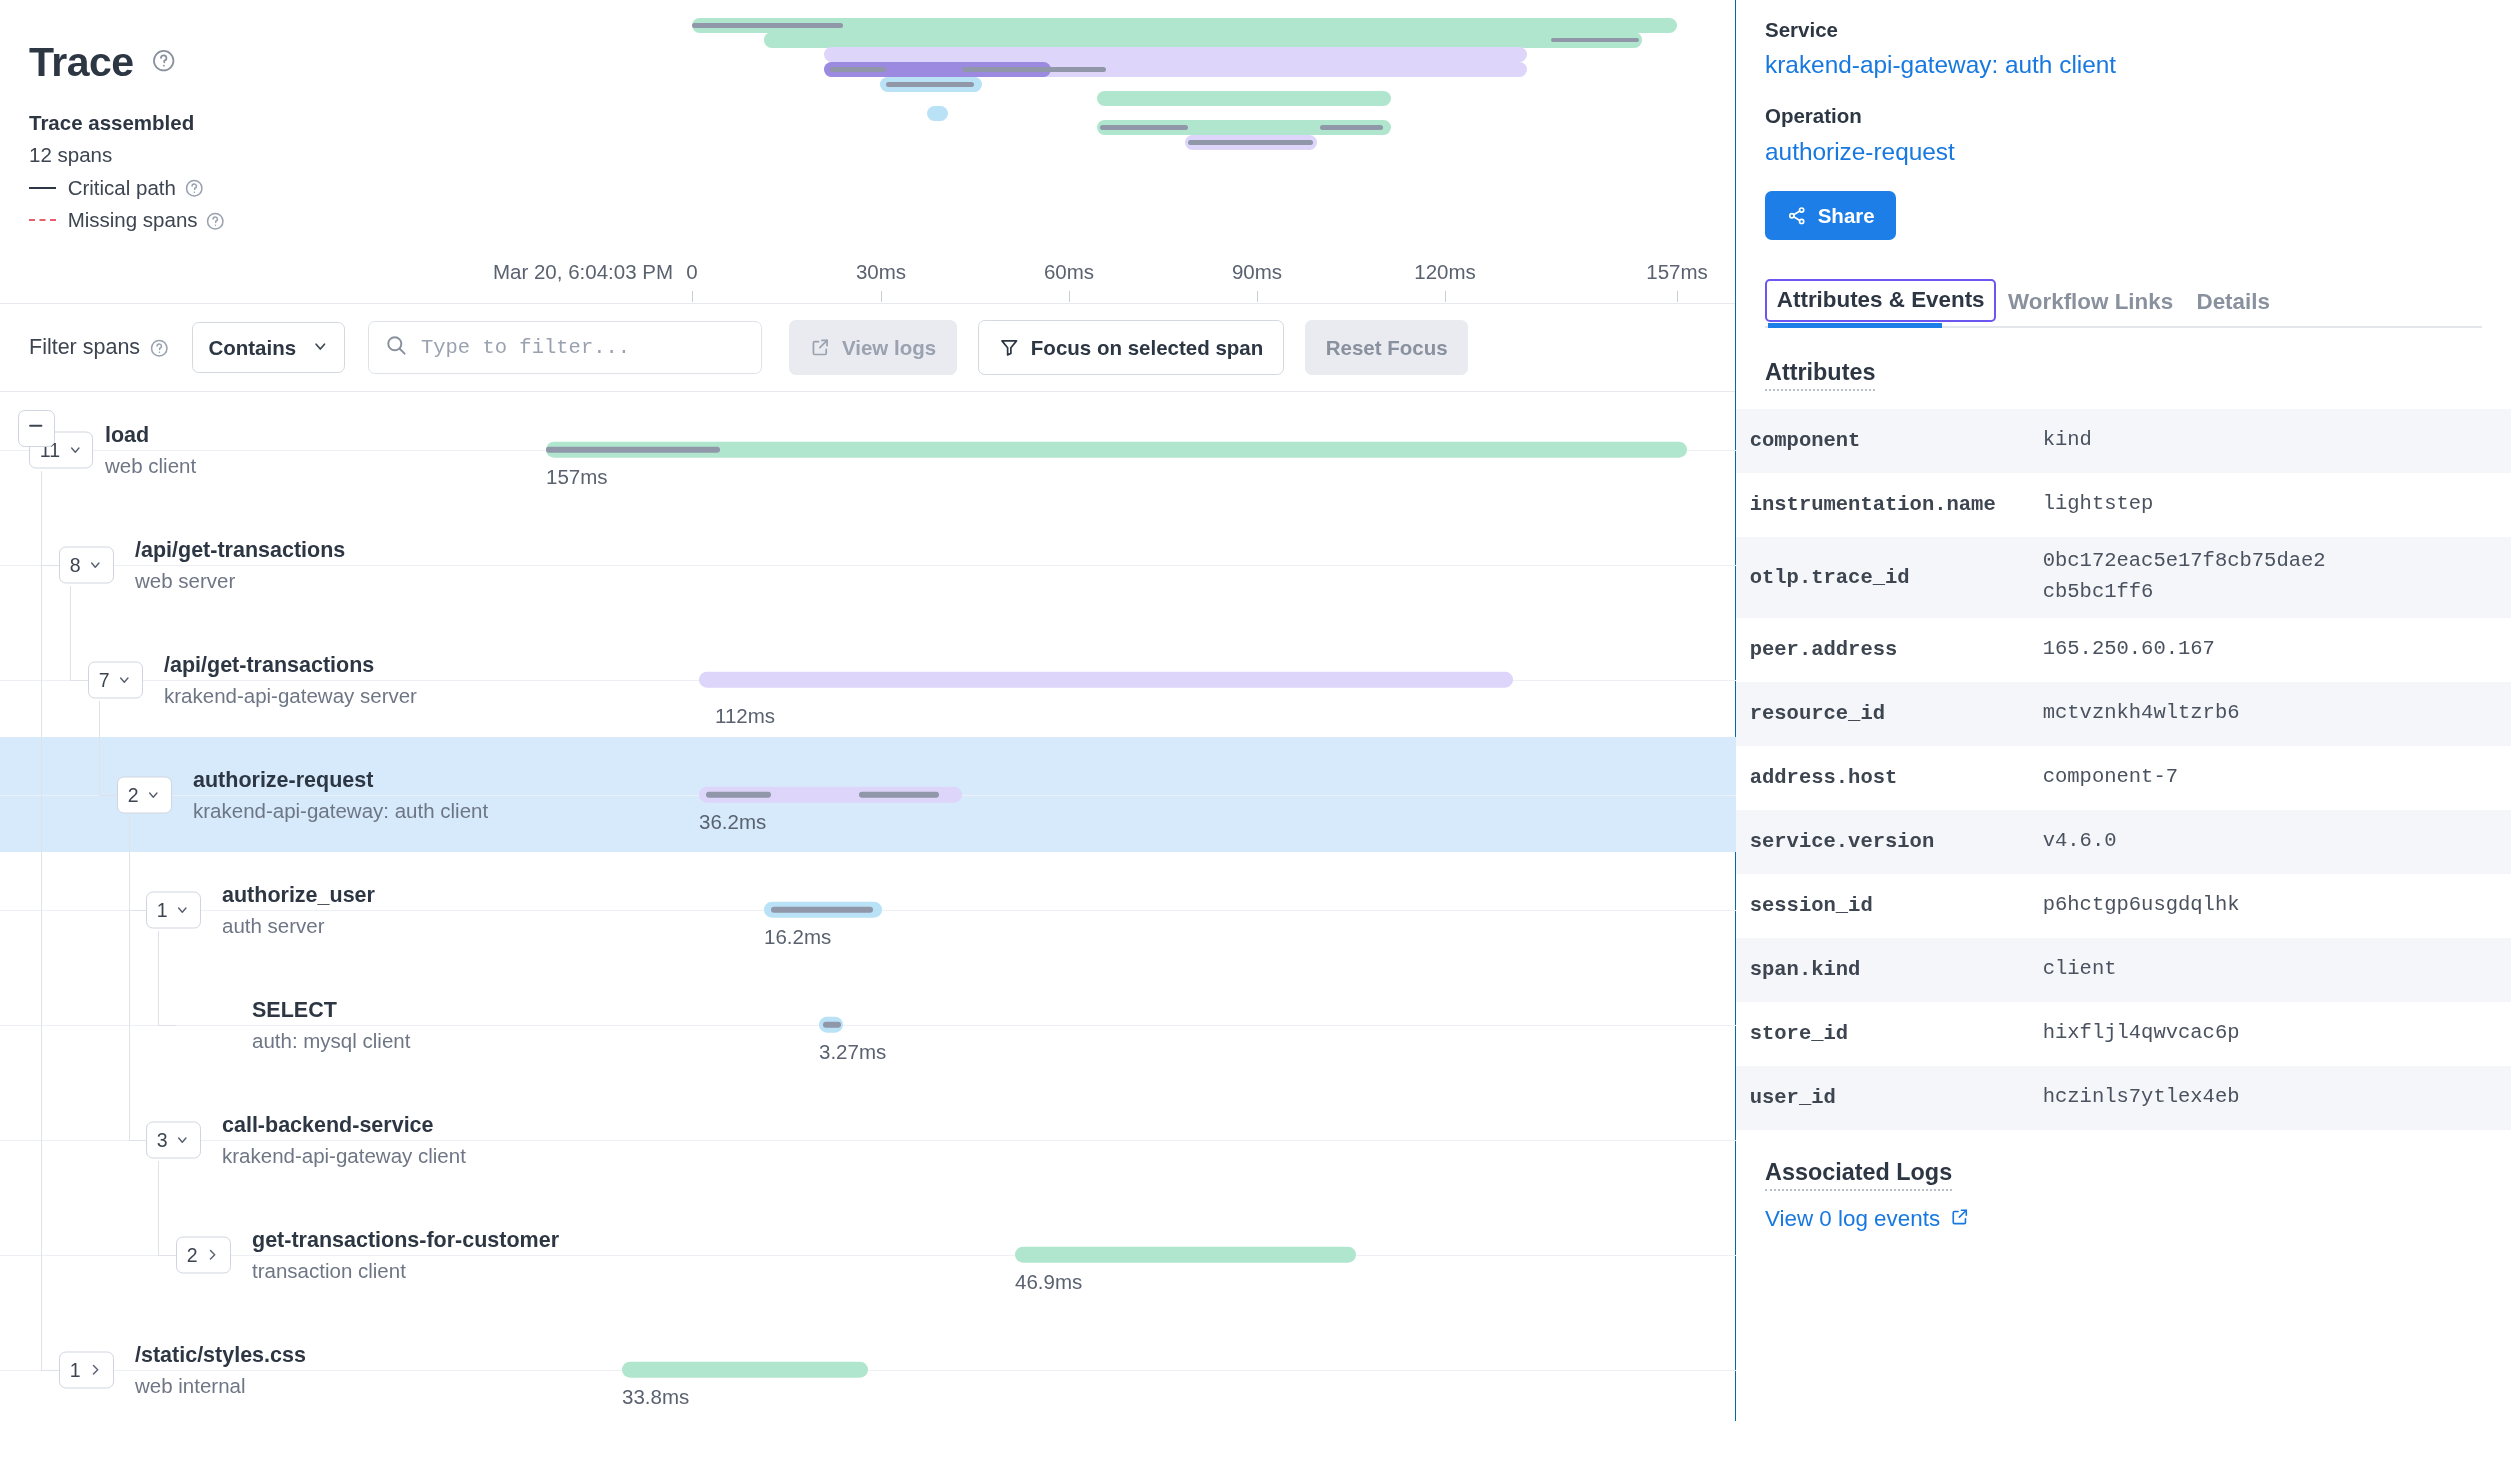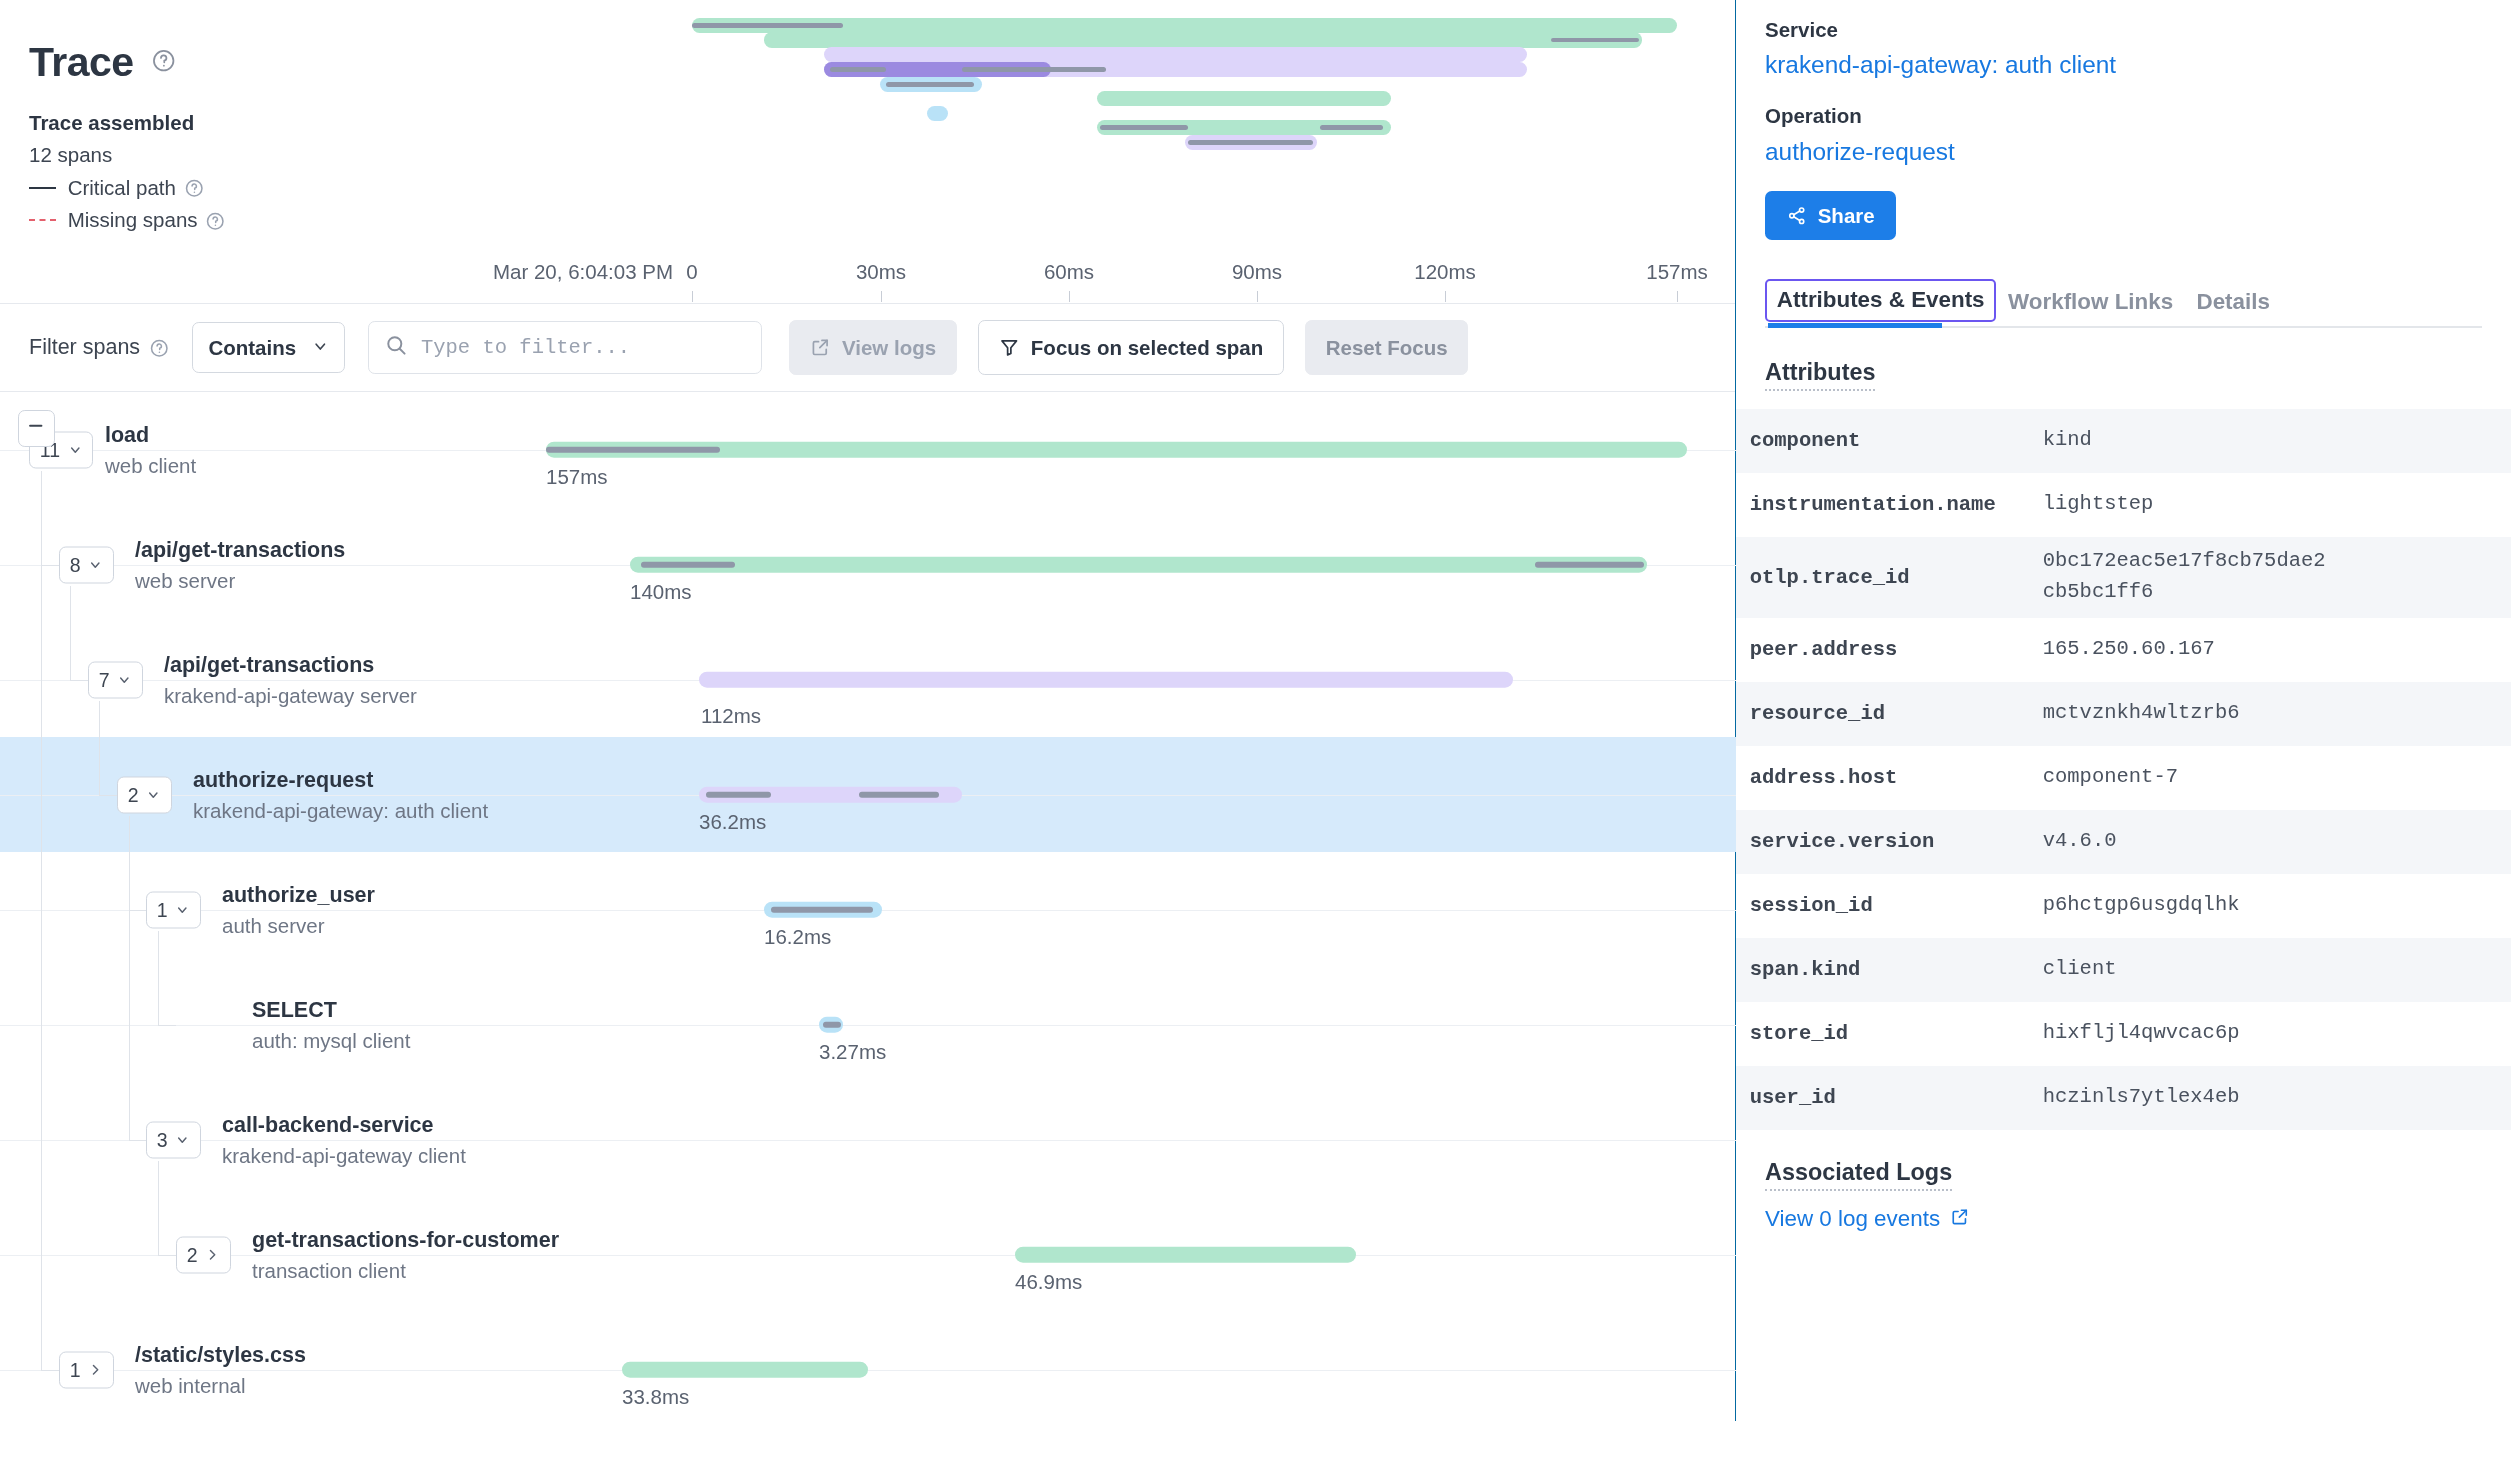--- a/index.html
+++ b/index.html
@@ -370,45 +370,38 @@
             <span class="tchev">
               <svg width="14.6" height="14.6" viewBox="0 0 24 24" fill="none" stroke="#5a6270" stroke-width="2.4" stroke-linecap="round" stroke-linejoin="round">
                 <polyline points="6 9 12 16 18 9"></polyline>
               </svg>
             </span>
           </div>
           <div class="label-block" style="left: 135px;">
             <div class="op-name">/api/get-transactions</div>
             <div class="svc-name">web server</div>
           </div>
-          <div class="bar-area">
-            <div class="span-bar" style="left: 84px; width: 1017px; background: rgb(176, 230, 205);">
-              <div class="span-cp" style="left: 11px; width: 94px;"></div>
-              <div class="span-cp" style="left: 905px; width: 109px;"></div>
-            </div>
-            <div class="dur" style="left: 84px;">140ms</div>
-          </div>
         </div>
         <div class="row">
           <div class="row-guide"></div>
           <div class="tree-btn" style="left: 88px;">
             <span>7</span>
             <span class="tchev">
               <svg width="14.6" height="14.6" viewBox="0 0 24 24" fill="none" stroke="#5a6270" stroke-width="2.4" stroke-linecap="round" stroke-linejoin="round">
                 <polyline points="6 9 12 16 18 9"></polyline>
               </svg>
             </span>
           </div>
           <div class="label-block" style="left: 164px;">
             <div class="op-name">/api/get-transactions</div>
             <div class="svc-name">krakend-api-gateway server</div>
           </div>
           <div class="bar-area">
             <div class="span-bar" style="left: 153px; width: 814px; background: rgb(221, 213, 250);"></div>
-            <div class="dur" style="left: 155px; margin-top: 24px;">112ms</div>
+            <div class="dur" style="left: 169px; margin-top: 24px;">112ms</div>
           </div>
         </div>
         <div class="row selected">
           <div class="row-guide"></div>
           <div class="tree-btn" style="left: 117px;">
             <span>2</span>
             <span class="tchev">
               <svg width="14.6" height="14.6" viewBox="0 0 24 24" fill="none" stroke="#5a6270" stroke-width="2.4" stroke-linecap="round" stroke-linejoin="round">
                 <polyline points="6 9 12 16 18 9"></polyline>
               </svg>

